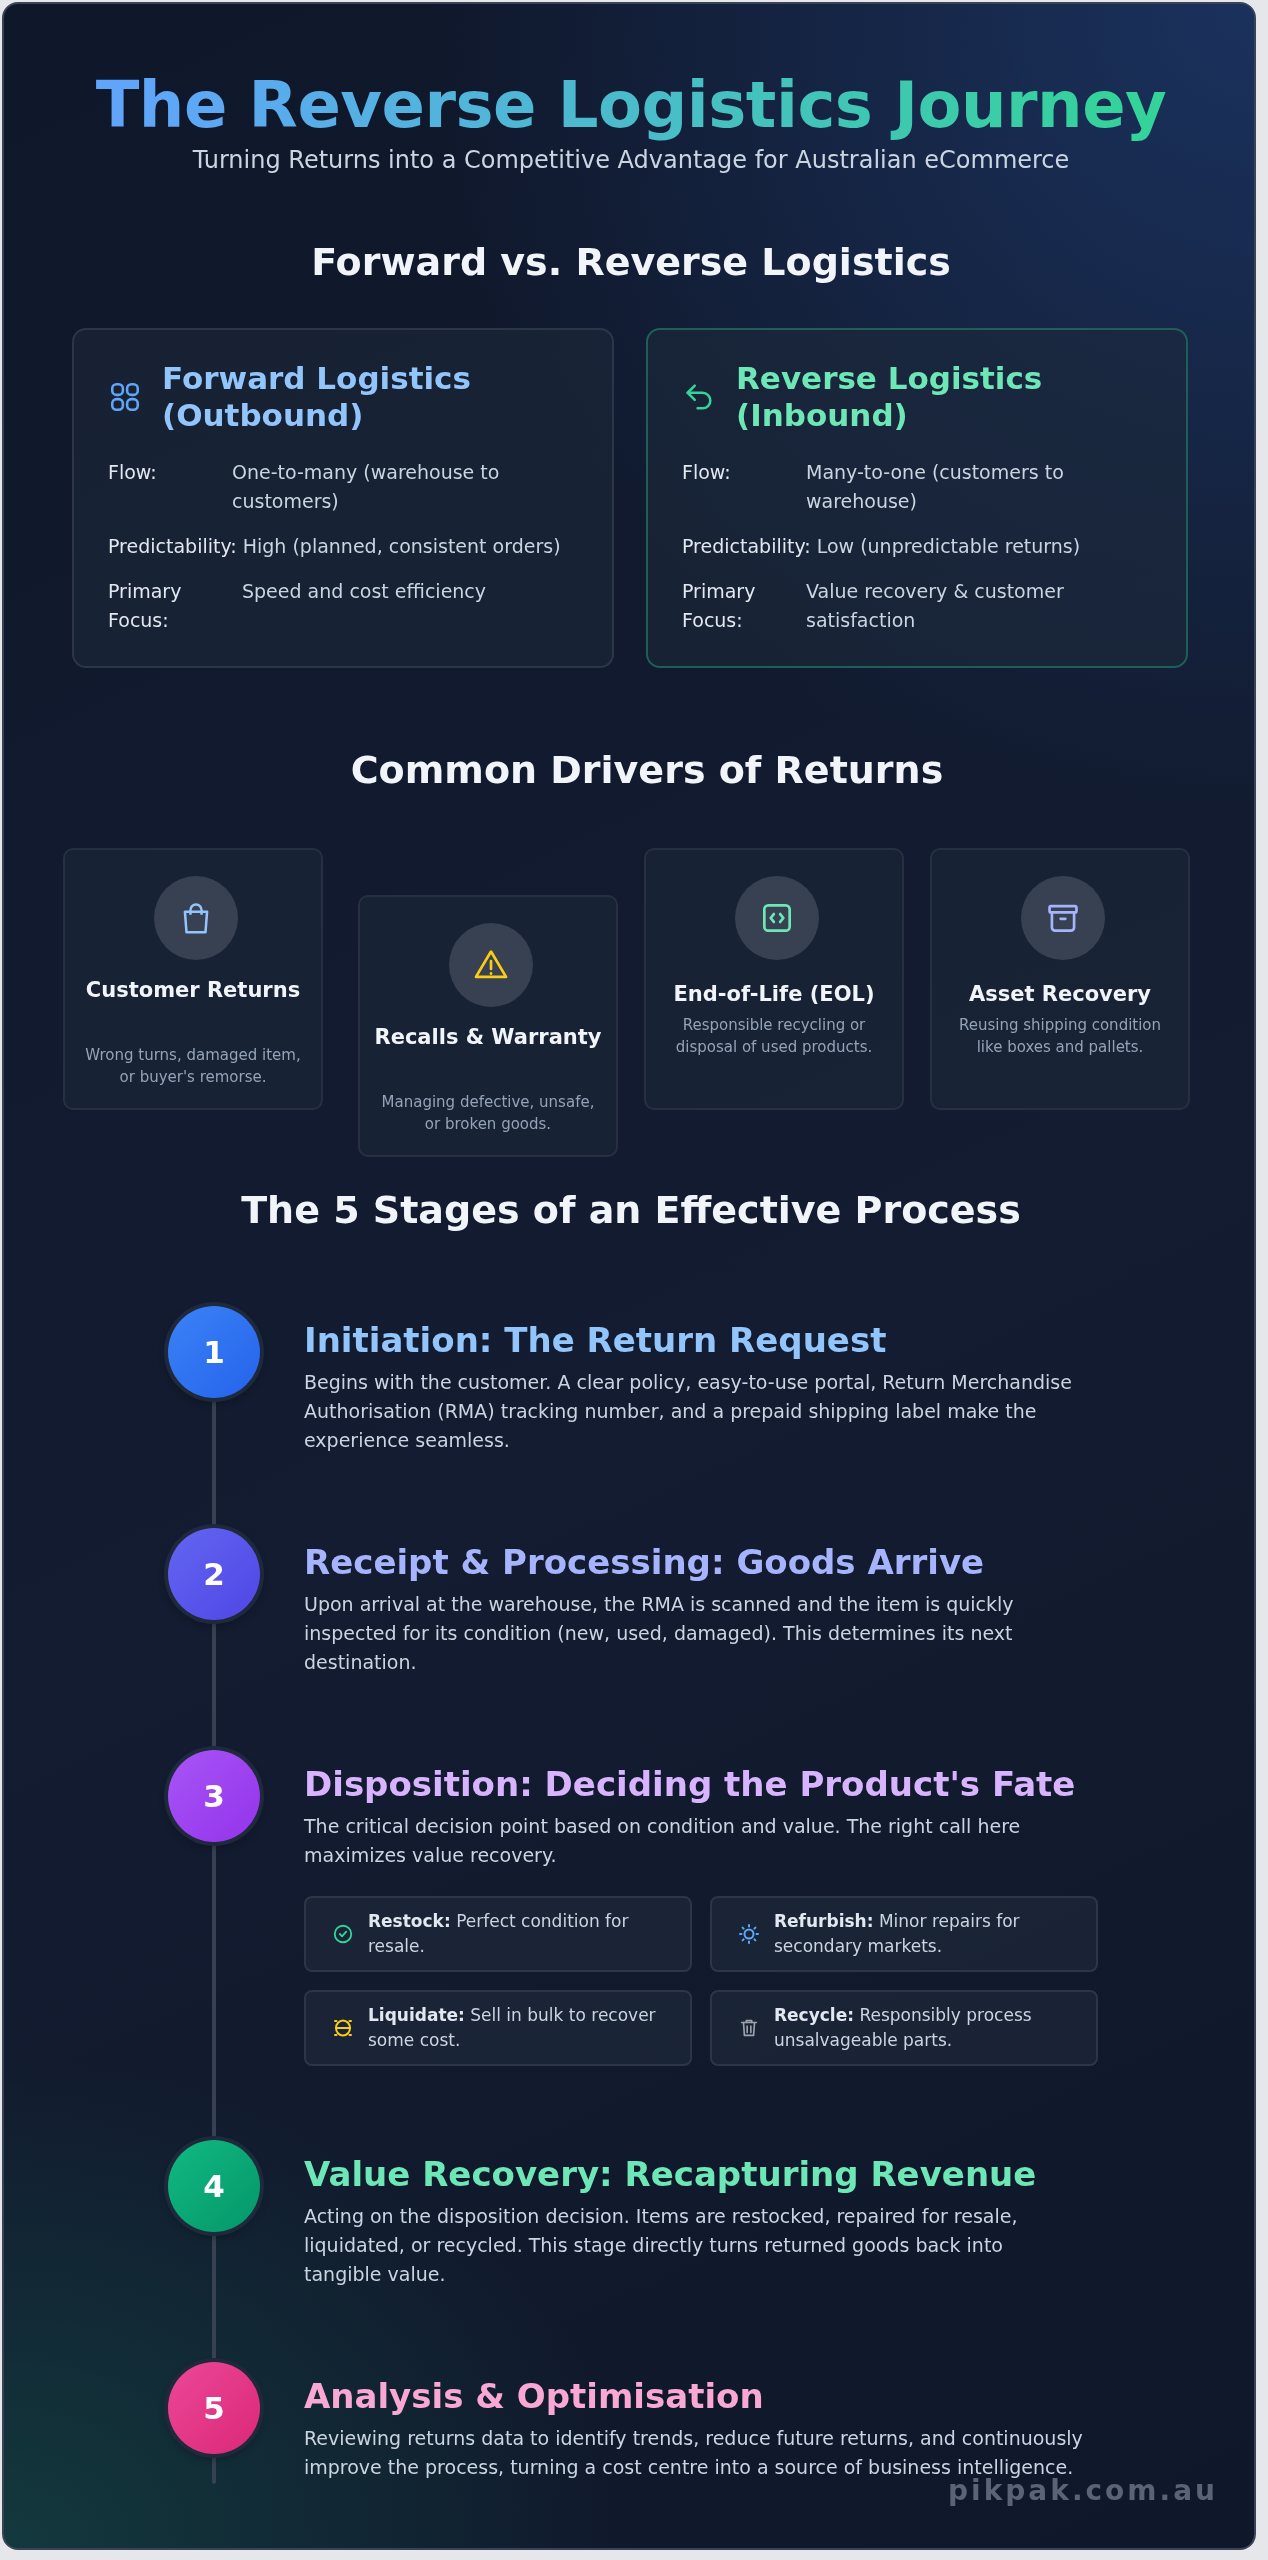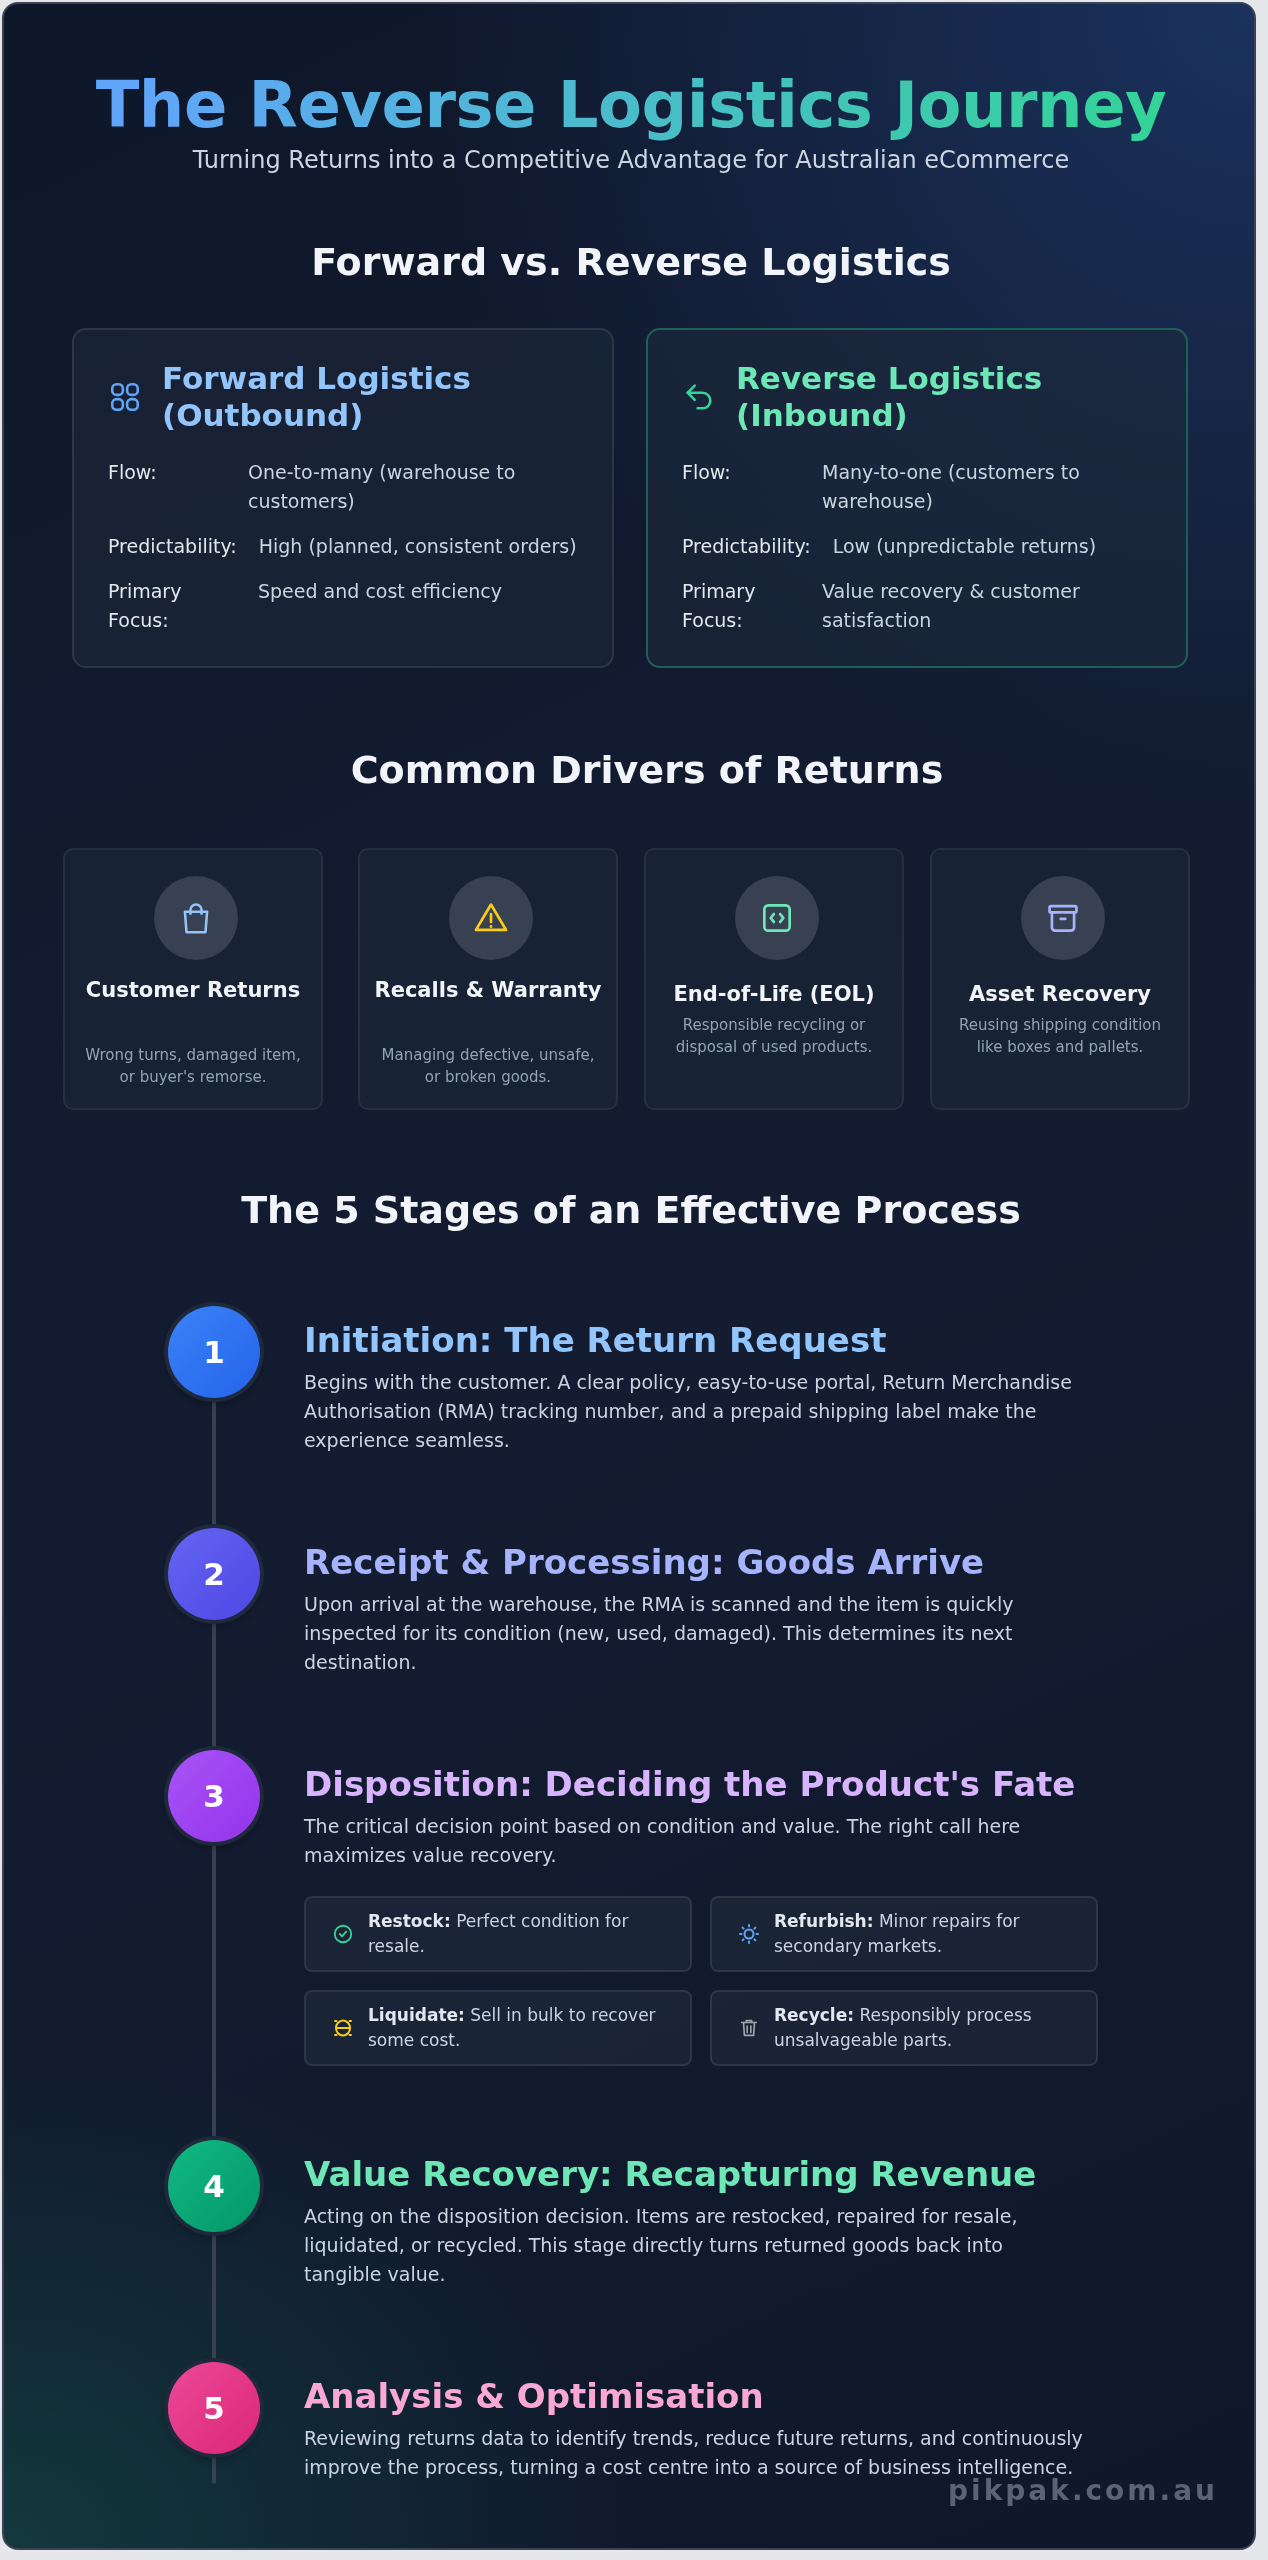--- a/index.html
+++ b/index.html
@@ -30,21 +30,21 @@
 
   .cmp-card {
     top: 324px; width: 542px; height: 340px; border-radius: 14px;
     background: rgba(30,41,59,0.55); border: 2px solid #2b3647;
   }
   .cmp-card.rev { border-color: #1f5f57; }
   .cmp-head { position: absolute; left: 34px; top: 30px; display: flex; align-items: flex-start; }
   .cmp-head .ico { width: 34px; height: 34px; margin-top: 20px; margin-right: 20px; }
   .cmp-title { font-size: 31px; font-weight: bold; line-height: 37px; }
   .cmp-rows { position: absolute; left: 34px; top: 128px; right: 30px; font-size: 19px; line-height: 29px; }
-  .cmp-row { display: flex; margin-bottom: 16px; gap: 16px; }
+  .cmp-row { display: flex; margin-bottom: 16px; }
   .cmp-row .k { color: #e2e8f0; flex: 0 0 auto; }
   .cmp-row .v { color: #cbd5e1; }
 
   .drv-card {
     top: 844px; width: 260px; height: 262px; border-radius: 10px;
     background: rgba(30,41,59,0.5); border: 2px solid #263042; text-align: center;
   }
   .drv-ico { position: absolute; left: 89px; top: 26px; width: 84px; height: 84px; border-radius: 50%; background: #374151; display:flex; align-items:center; justify-content:center; }
   .drv-title { position: absolute; left: 10px; right: 10px; top: 126px; font-size: 21px; font-weight: bold; color: #f1f5f9; line-height: 29px; }
   .drv-desc { position: absolute; left: 20px; right: 20px; font-size: 15px; color: #94a3b8; line-height: 22px; }
@@ -142,21 +142,21 @@
     <div class="drv-ico">
       <svg width="38" height="38" viewBox="0 0 24 24" fill="none" stroke="#93c5fd" stroke-width="1.6" stroke-linejoin="round">
         <path d="M5 8h14l-1 13H6z"></path>
           <path d="M8.5 10V7a3.5 3.5 0 0 1 7 0v3"></path>
       </svg>
     </div>
     <div class="drv-title">Customer Returns</div>
     <div class="drv-desc" style="top:194px;">Wrong turns, damaged item, or buyer's remorse.</div>
   </div>
 
-  <div class="abs drv-card" style="left:354px;">
+  <div class="abs drv-card" style="left:354px;margin-top:47px;">
     <div class="drv-ico">
       <svg width="38" height="38" viewBox="0 0 24 24" fill="none" stroke="#facc15" stroke-width="1.7" stroke-linejoin="round" stroke-linecap="round">
         <path d="M12 3.5 2.5 19.5h19z"></path>
           <path d="M12 9.5v5"></path>
           <path d="M12 17.2v.3"></path>
       </svg>
     </div>
     <div class="drv-title">Recalls &amp; Warranty</div>
     <div class="drv-desc" style="top:194px;">Managing defective, unsafe, or broken goods.</div>
   </div>

